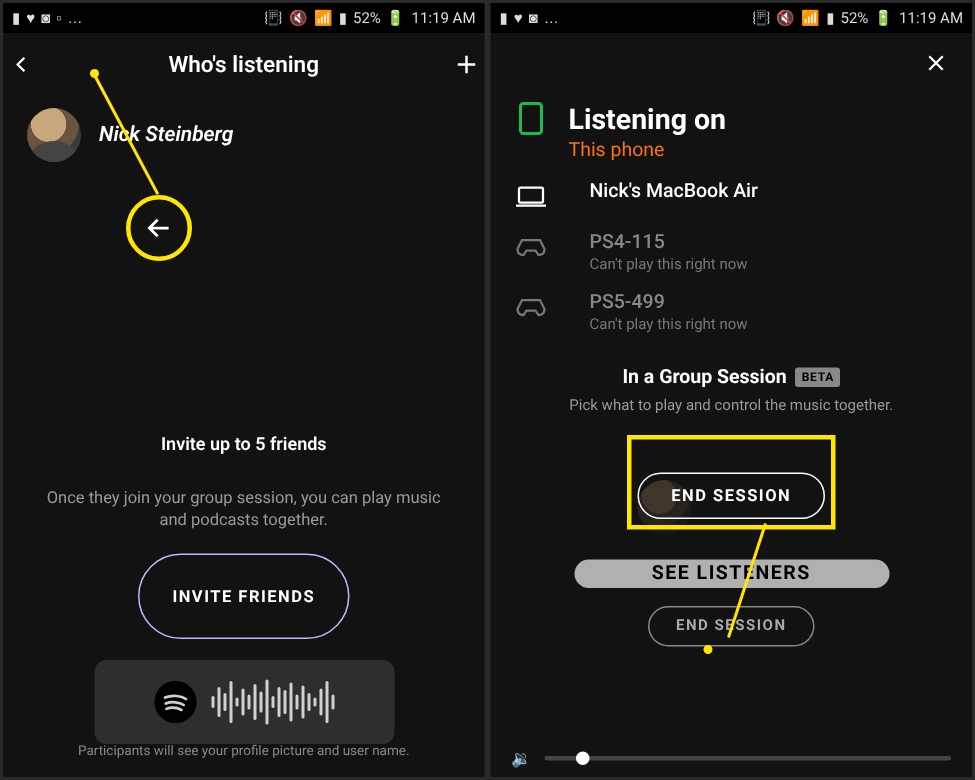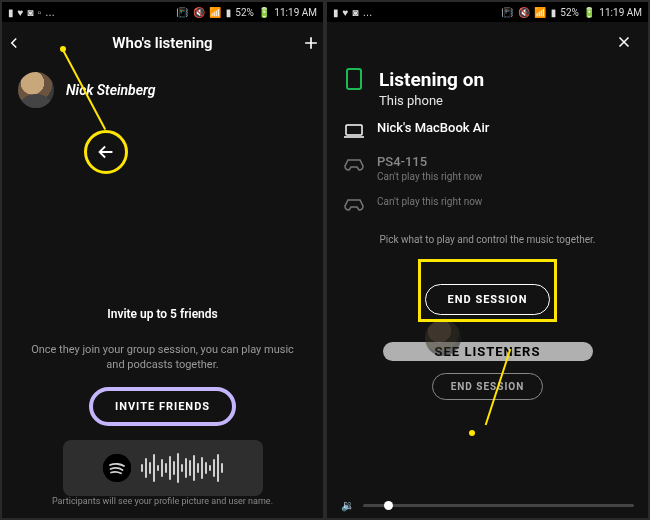--- a/index.html
+++ b/index.html
@@ -43,39 +43,39 @@
   .header-title { font-size: 15px; font-weight: 600; }
   .icon-btn { width: 24px; height: 24px; display: flex; align-items: center; justify-content: center; color: #fff; cursor: pointer; }
   svg { display: block; }
   .profile-row { display: flex; align-items: center; gap: 12px; padding: 8px 16px; }
   .avatar { width: 36px; height: 36px; border-radius: 50%; background: radial-gradient(circle at 40% 30%, #c8a87a 0 35%, #6a5440 36% 60%, #3a3a3a 61% 100%); position: relative; overflow: hidden; }
   .avatar::after { content:""; position:absolute; bottom:-6px; left:50%; transform:translateX(-50%); width:30px; height:20px; background:#444; border-radius:50% 50% 0 0; }
   .profile-name { color: #fff; font-size: 14px; font-weight: 600; font-style: italic; }
   .invite-block { position: absolute; bottom: 12px; left: 0; right: 0; text-align: center; padding: 0 20px; }
   .invite-title { color: #fff; font-size: 12px; font-weight: 600; margin-bottom: 22px; }
   .invite-sub { color: #9a9a9a; font-size: 11px; line-height: 1.35; margin-bottom: 14px; }
-  .pill-btn { display: inline-block; padding: 9px 22px; border: 4px solid #c4b5fd; border-radius: 999px; color: #fff; font-size: 11px; font-weight: 700; letter-spacing: 1px; cursor: pointer; }
+  .pill-btn { display: inline-block; padding: 21px 22px; border: 1px solid #c4b5fd; border-radius: 999px; color: #fff; font-size: 11px; font-weight: 700; letter-spacing: 1px; cursor: pointer; }
   .code-card { margin: 14px auto 0; width: 200px; height: 56px; background: #2e2e2e; border-radius: 8px; display: flex; align-items: center; justify-content: center; gap: 10px; }
   .spotify-logo { width: 28px; height: 28px; border-radius: 50%; background: #000; position: relative; }
   .spotify-logo::before { content:""; position:absolute; inset:0; border-radius:50%; background:
     radial-gradient(circle, transparent 0 100%); }
   .spotify-logo svg { position:absolute; inset:0; }
   .waveform { display: flex; align-items: center; gap: 2px; }
   .waveform span { width: 2px; background: #d0d0d0; border-radius: 1px; }
   .footnote { color: #888; font-size: 9px; }
   .callout-back { position: absolute; width: 44px; height: 44px; border: 3px solid #ffe600; border-radius: 50%; display: flex; align-items: center; justify-content: center; }
   .callout-line { position: absolute; border-left: 2px solid #ffe600; transform-origin: top; }
   .callout-dot { position:absolute; width:6px; height:6px; background:#ffe600; border-radius:50%; }
   
   .listening-header { text-align: left; padding: 14px 16px 6px; display:flex; gap:14px; align-items:flex-start; }
   .listening-title { color:#fff; font-size:19px; font-weight:700; }
-  .listening-sub { color:#e5e5e5; font-size:13px; margin-top:2px; }
+  .listening-sub { color:#f97316; font-size:13px; margin-top:2px; }
   .close-row { display:flex; justify-content:flex-end; padding:8px 12px 0; }
   .section-label { color:#fff; font-size:13px; font-weight:600; padding: 10px 16px 6px; }
-  .device-row { display:flex; gap:12px; align-items:flex-start; padding:6px 16px; }
+  .device-row { display:flex; gap:28px; align-items:flex-start; padding:6px 16px; }
   .device-icon { width:22px; height:22px; display:flex; align-items:center; justify-content:center; }
   .device-name { color:#fff; font-size:13px; font-weight:500; }
   .device-sub { color:#777; font-size:10px; margin-top:2px; }
   .device-dim .device-name { color:#888; }
   .group-session { text-align:center; margin-top:12px; }
   .gs-title { color:#fff; font-size:13px; font-weight:700; display:inline-flex; align-items:center; gap:6px; }
   .beta-badge { background:#888; color:#000; font-size:8px; font-weight:700; padding:2px 4px; border-radius:2px; letter-spacing:0.5px; }
   .gs-sub { color:#999; font-size:10px; margin-top:6px; }
   .end-session-outline { display:inline-block; margin-top:18px; padding:8px 22px; border:1px solid #fff; border-radius:999px; color:#fff; font-size:11px; font-weight:700; letter-spacing:1px; }
   .end-session-highlight { border:3px solid #ffe600; padding:4px; display:inline-block; margin-top:14px; }
@@ -241,25 +241,30 @@
     </div>
   </div>
 
   <div class="device-row device-dim">
     <div class="device-icon">
       <svg width="22" height="14" viewBox="0 0 22 14" fill="none" stroke="#777" stroke-width="1.5">
           <path d="M5 2h12l3 6c0 3-2 4-4 4l-2-3H8l-2 3c-2 0-4-1-4-4l3-6z"></path>
         </svg>
     </div>
     <div>
+      <div class="device-name">PS5-499</div>
       <div class="device-sub">Can't play this right now</div>
     </div>
   </div>
 
   <div class="group-session">
+    <div class="gs-title">
+      <span>In a Group Session</span>
+      <span class="beta-badge">BETA</span>
+    </div>
     <div class="gs-sub">Pick what to play and control the music together.</div>
 
     <div class="faint-avatar" style="left:98px; top:318px;"></div>
 
     <div class="end-session-highlight" style="position:relative;">
       <div class="end-session-outline">END SESSION</div>
     </div>
 
     <div class="callout-line2" style="left:170px; top:345px; height:80px; transform:rotate(18deg);"></div>
     <div class="callout-dot2" style="left:142px; top:428px;"></div>

